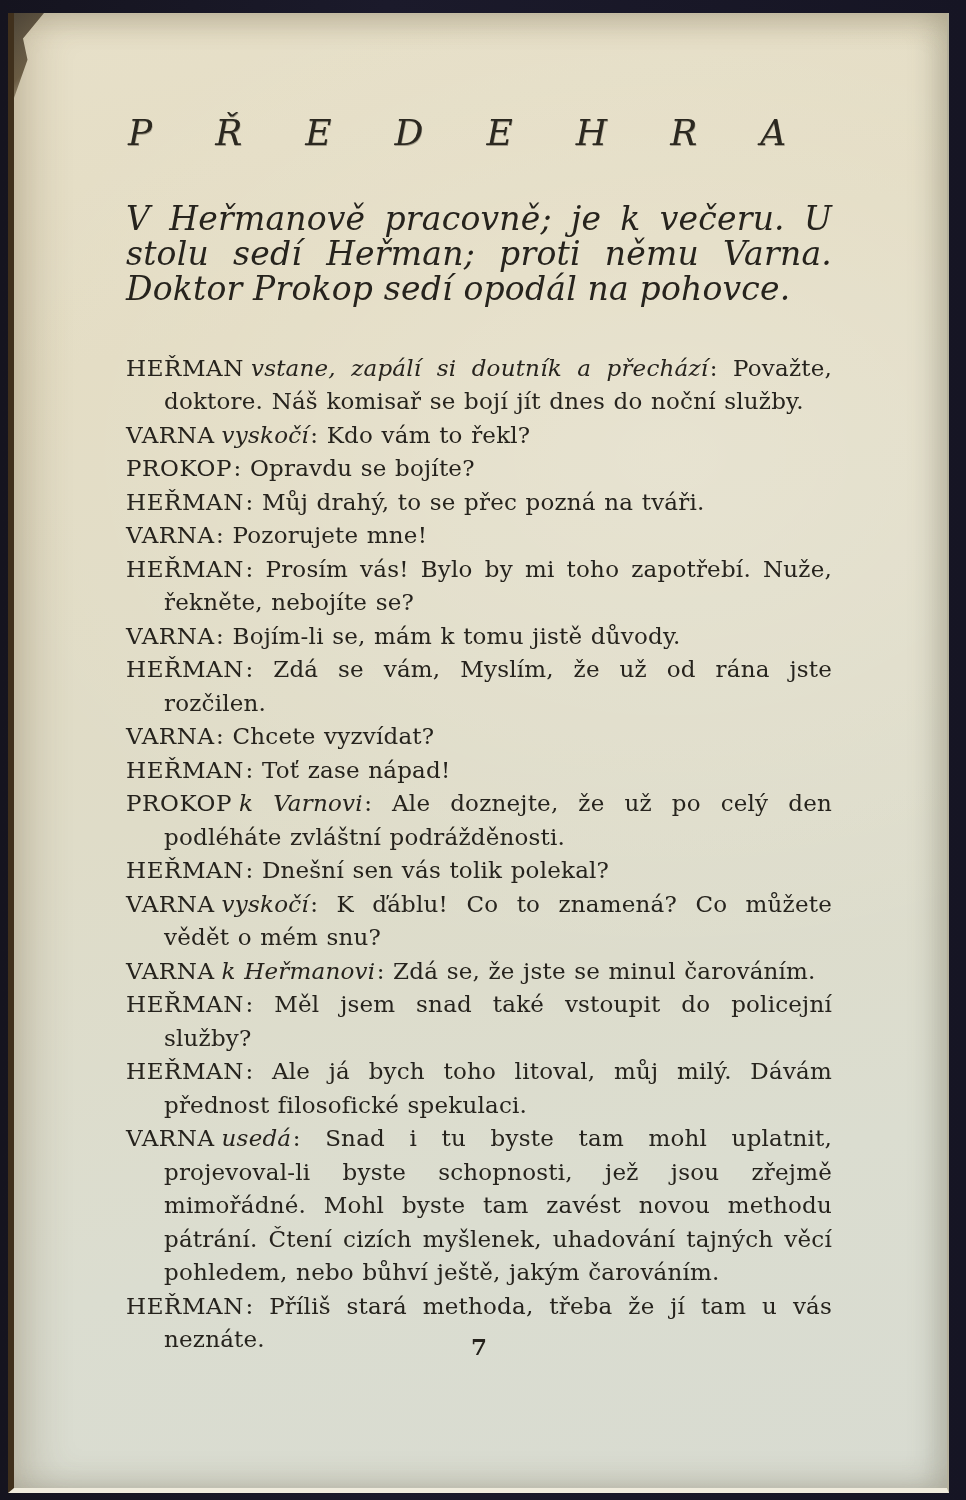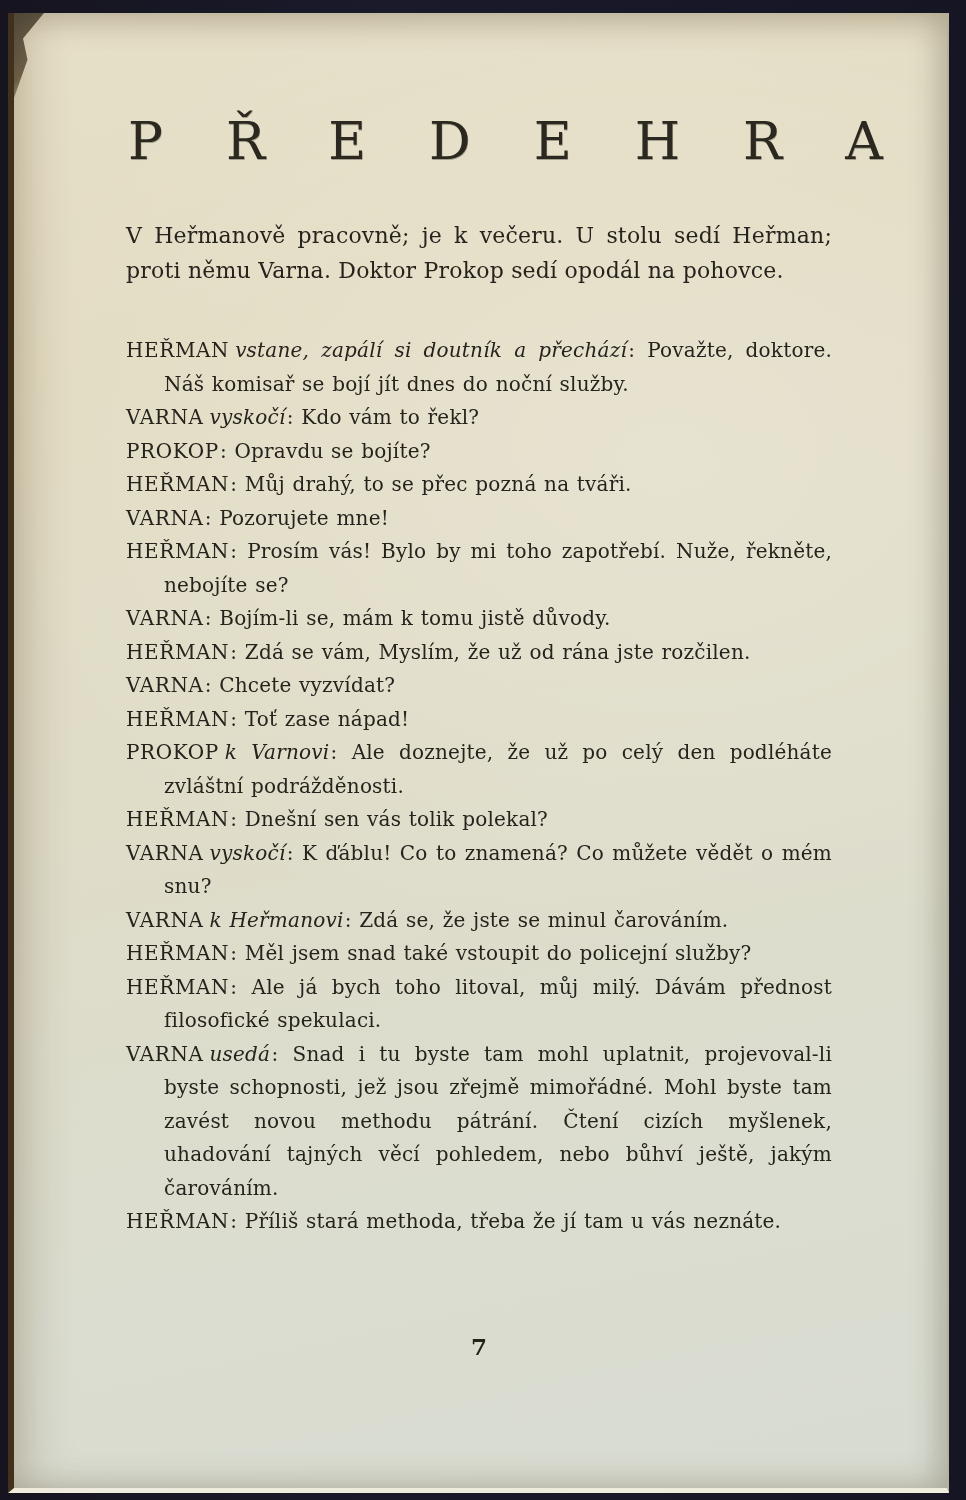--- a/index.html
+++ b/index.html
@@ -50,42 +50,44 @@
     opacity: 0.75;
   }
   .page-content {
     position: absolute;
     left: 112px;
     top: 0;
     width: 706px;
     padding-top: 100px;
   }
   .page-title {
-    font-size: 52px;
+    font-size: 36px;
     font-weight: normal;
     color: #2b2820;
     letter-spacing: 63px;
     margin: 0 0 48px 2px;
     line-height: 1.1;
     white-space: nowrap;
     text-shadow: 0.5px 0.5px 0 rgba(40,35,25,0.35);
+    font-style: italic;
   }
   .stage-direction {
-    font-size: 22px;
+    font-style: italic;
+    font-size: 33px;
     line-height: 35px;
     margin: 0 0 46px 0;
     text-align: justify;
     letter-spacing: 0.2px;
   }
   .dialog-block {
     margin: 0;
   }
   .dialog-line {
     margin: 0;
-    font-size: 20px;
+    font-size: 23px;
     line-height: 33.5px;
     padding-left: 38px;
     text-indent: -38px;
     text-align: justify;
     letter-spacing: 0.2px;
     word-spacing: 1px;
   }
   .speaker {
     letter-spacing: 0.6px;
   }

